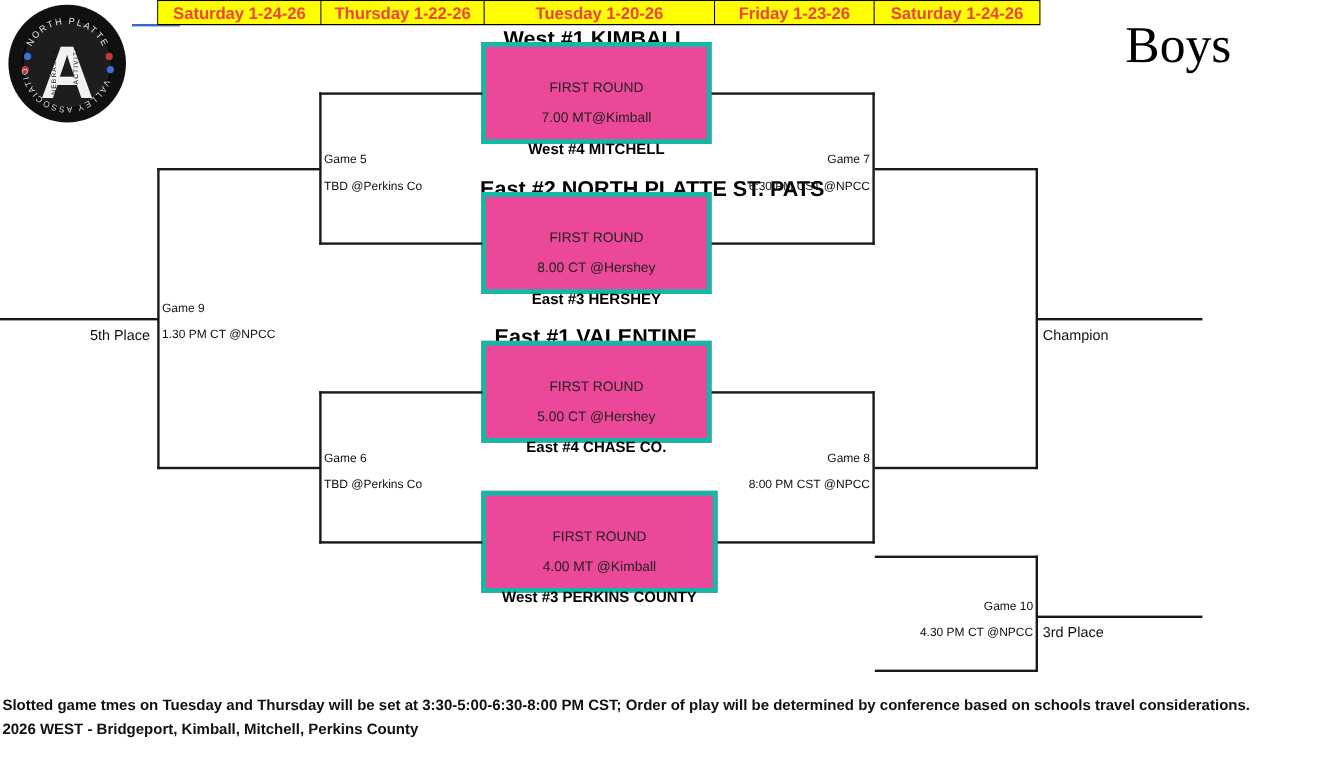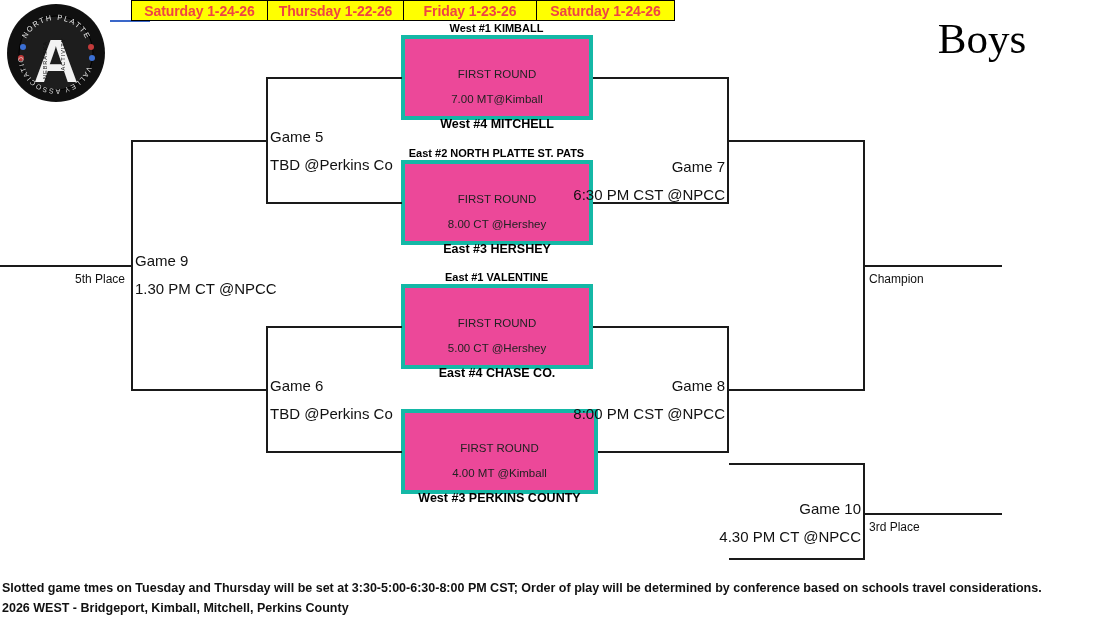--- a/index.html
+++ b/index.html
@@ -83,21 +83,21 @@
   .g-box {
     position: absolute;
     border: 4px solid #14b8a6;
     box-sizing: border-box;
     background: #ec4899;
   }
   .g-team-top {
     position: absolute;
     width: 100%;
     text-align: center;
-    font-size: 11px;
+    font-size: 18px;
     font-weight: bold;
     white-space: nowrap;
   }
   .g-inner {
     position: absolute;
     left: 0;
     width: 100%;
     text-align: center;
   }
   .g-round {
@@ -120,21 +120,21 @@
   .ln-h, .ln-v {
     position: absolute;
     background: #1a1a1a;
   }
   .ln-h { height: 2px; }
   .ln-v { width: 2px; }
 
   
   .g-label {
     position: absolute;
-    font-size: 15px;
+    font-size: 10px;
     color: #111;
     white-space: nowrap;
   }
   .g-label .gname { display: block; }
   .g-label .gtime { display: block; margin-top: 11px; }
   .lbl-right { text-align: right; }
   .lbl-left  { text-align: left; }
 
   .result-label {
     position: absolute;
@@ -183,20 +183,21 @@
       <text x="40" y="56" text-anchor="middle" font-family="'Liberation Sans',sans-serif" font-size="5.5" fill="#111" transform="rotate(-90 40 56)" letter-spacing="1">NEBRASKA</text>
       <text x="58" y="50" text-anchor="middle" font-family="'Liberation Sans',sans-serif" font-size="5.5" fill="#111" transform="rotate(-90 58 50)" letter-spacing="1">ACTIVITY</text>
     </svg>
   </div>
 
   <div class="blue-rule"></div>
 
   <div class="date-strip">
     <div class="date-cell" style="width:136px">Saturday 1-24-26</div>
     <div class="date-cell" style="width:136px">Thursday 1-22-26</div>
+    <div class="date-cell" style="width:192px">Tuesday 1-20-26</div>
     <div class="date-cell" style="width:133px">Friday 1-23-26</div>
     <div class="date-cell" style="width:137px">Saturday 1-24-26</div>
   </div>
 
   <div class="bracket-title">
     <div>Boys</div>
   </div>
 
   <div class="g-team-top" style="left:400px; top:22px; width:193px;">West #1 KIMBALL</div>
   <div class="g-box" style="left:401px; top:35px; width:192px; height:85px;">
@@ -256,21 +257,21 @@
   <div class="ln-h" style="left:0px;   top:265px; width:132px;"></div>
   <div class="g-label lbl-left" style="left:135px; top:252px;">
     <span class="gname">Game 9</span>
     <span class="gtime">1.30 PM CT @NPCC</span>
   </div>
   <div class="result-label" style="left:20px; top:272px; width:105px; text-align:right;">5th Place</div>
 
   <div class="ln-h" style="left:593px; top:77px;  width:136px;"></div>
   <div class="ln-h" style="left:593px; top:202px; width:136px;"></div>
   <div class="ln-v" style="left:727px; top:77px;  height:127px;"></div>
-  <div class="g-label lbl-right" style="left:547px; top:128px; width:178px;margin-top:30px;">
+  <div class="g-label lbl-right" style="left:547px; top:128px; width:178px;">
     <span class="gname">Game 7</span>
     <span class="gtime">6:30 PM CST @NPCC</span>
   </div>
 
   <div class="ln-h" style="left:593px; top:326px; width:136px;"></div>
   <div class="ln-h" style="left:598px; top:451px; width:131px;"></div>
   <div class="ln-v" style="left:727px; top:326px; height:127px;"></div>
   <div class="g-label lbl-right" style="left:547px; top:377px; width:178px;">
     <span class="gname">Game 8</span>
     <span class="gtime">8:00 PM CST @NPCC</span>

